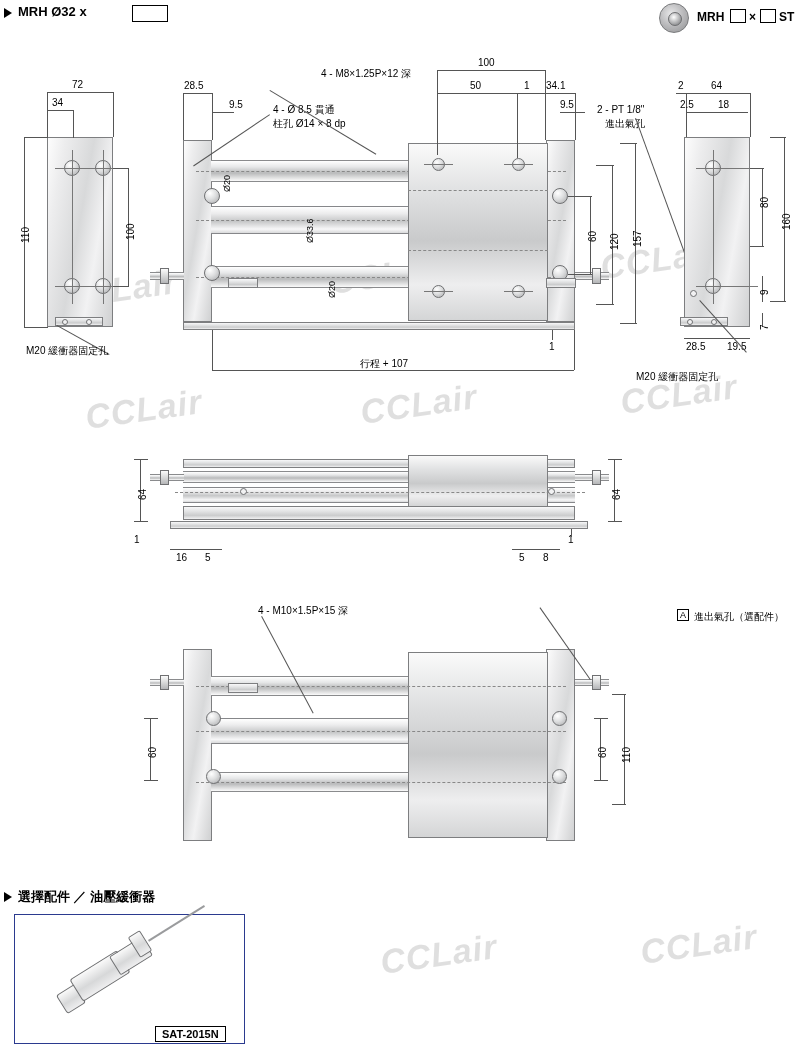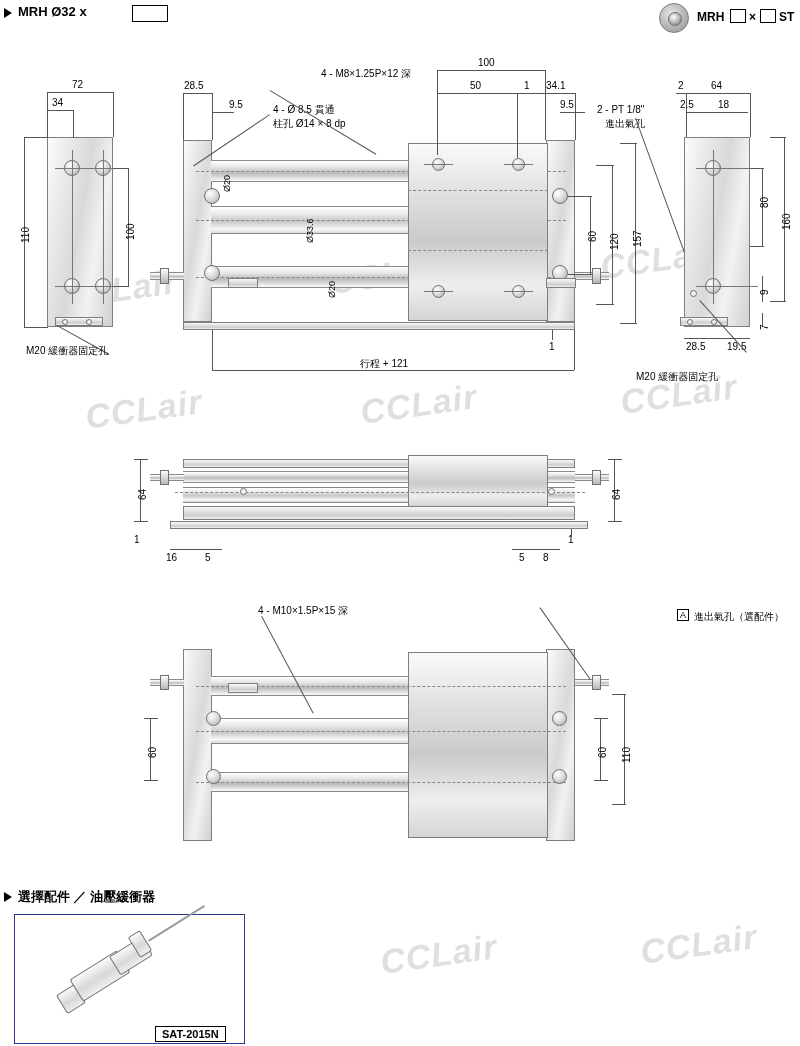--- a/index.html
+++ b/index.html
@@ -248,21 +248,21 @@
   <div class="vtxt" style="left:609px; top:250px; transform:rotate(-90deg);">120</div>
 
   <div class="line vl" style="left:635px; top:143px; height:180px;"></div>
   <div class="line hl" style="left:620px; top:143px; width:17px;"></div>
   <div class="line hl" style="left:620px; top:323px; width:17px;"></div>
   <div class="vtxt" style="left:632px; top:247px; transform:rotate(-90deg);">157</div>
 
   <div class="line hl" style="left:212px; top:370px; width:362px;"></div>
   <div class="line vl" style="left:212px; top:330px; height:40px;"></div>
   <div class="line vl" style="left:574px; top:330px; height:40px;"></div>
-  <div class="txt" style="left:360px; top:358px;">行程 + 121</div>
+  <div class="txt" style="left:360px; top:358px;">行程 + 107</div>
 
   <div class="txt" style="left:549px; top:341px;">1</div>
   <div class="line vl" style="left:552px; top:330px; height:10px;"></div>
 
   <div class="plate" style="left:684px; top:137px; width:66px; height:190px;"></div>
   <div class="hole" style="left:705px; top:160px; width:16px; height:16px;"></div>
   <div class="hole" style="left:705px; top:278px; width:16px; height:16px;"></div>
   <div class="hole-s" style="left:690px; top:290px; width:7px; height:7px;"></div>
   <div class="crossh-h" style="left:696px; top:168px; width:62px;"></div>
   <div class="crossh-h" style="left:696px; top:286px; width:62px;"></div>
@@ -325,21 +325,21 @@
   <div class="line hl" style="left:134px; top:521px; width:14px;"></div>
   <div class="vtxt" style="left:137px; top:500px; transform:rotate(-90deg);">64</div>
 
   <div class="line vl" style="left:614px; top:459px; height:62px;"></div>
   <div class="line hl" style="left:608px; top:459px; width:14px;"></div>
   <div class="line hl" style="left:608px; top:521px; width:14px;"></div>
   <div class="vtxt" style="left:611px; top:500px; transform:rotate(-90deg);">64</div>
 
   <div class="txt" style="left:134px; top:534px;">1</div>
   <div class="line hl" style="left:170px; top:549px; width:28px;"></div>
-  <div class="txt" style="left:166px; top:552px;">16</div>
+  <div class="txt" style="left:176px; top:552px;">16</div>
   <div class="line hl" style="left:198px; top:549px; width:24px;"></div>
   <div class="txt" style="left:205px; top:552px;">5</div>
   <div class="line hl" style="left:512px; top:549px; width:24px;"></div>
   <div class="txt" style="left:519px; top:552px;">5</div>
   <div class="line hl" style="left:536px; top:549px; width:24px;"></div>
   <div class="txt" style="left:543px; top:552px;">8</div>
   <div class="txt" style="left:568px; top:534px;">1</div>
   <div class="line vl" style="left:571px; top:529px; height:8px;"></div>
 
   <div class="plate" style="left:183px; top:649px; width:29px; height:192px;"></div>

